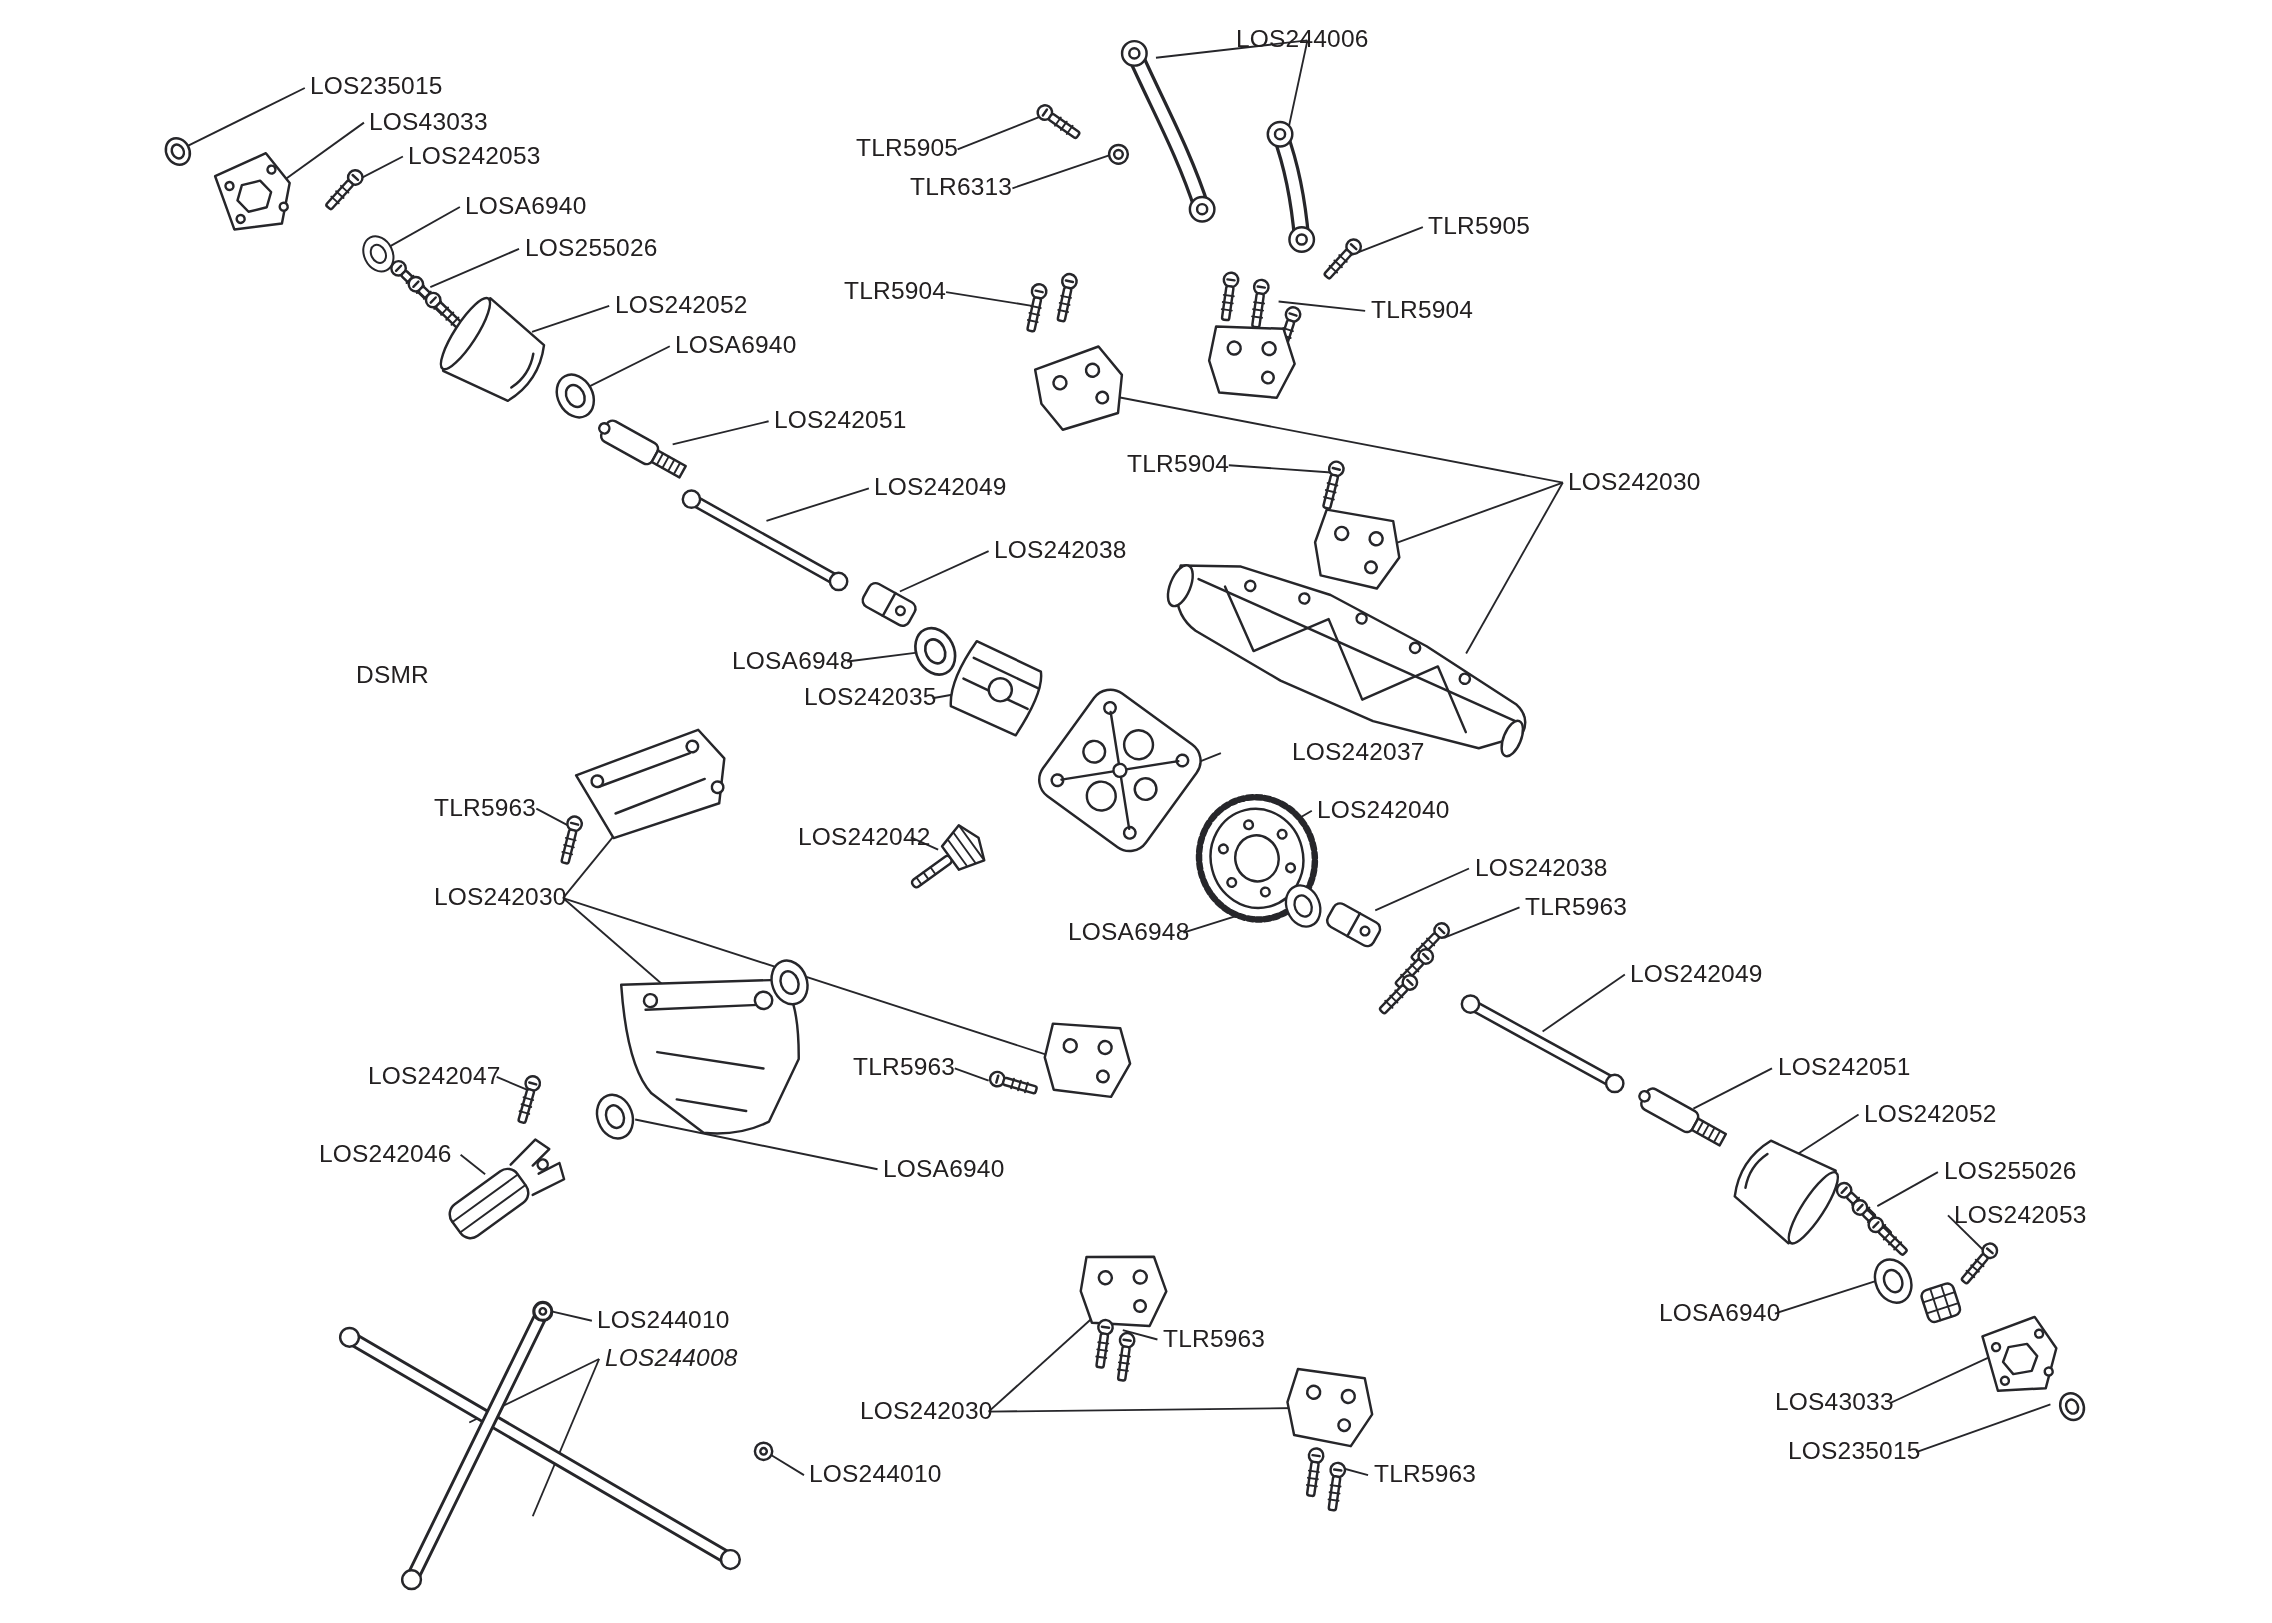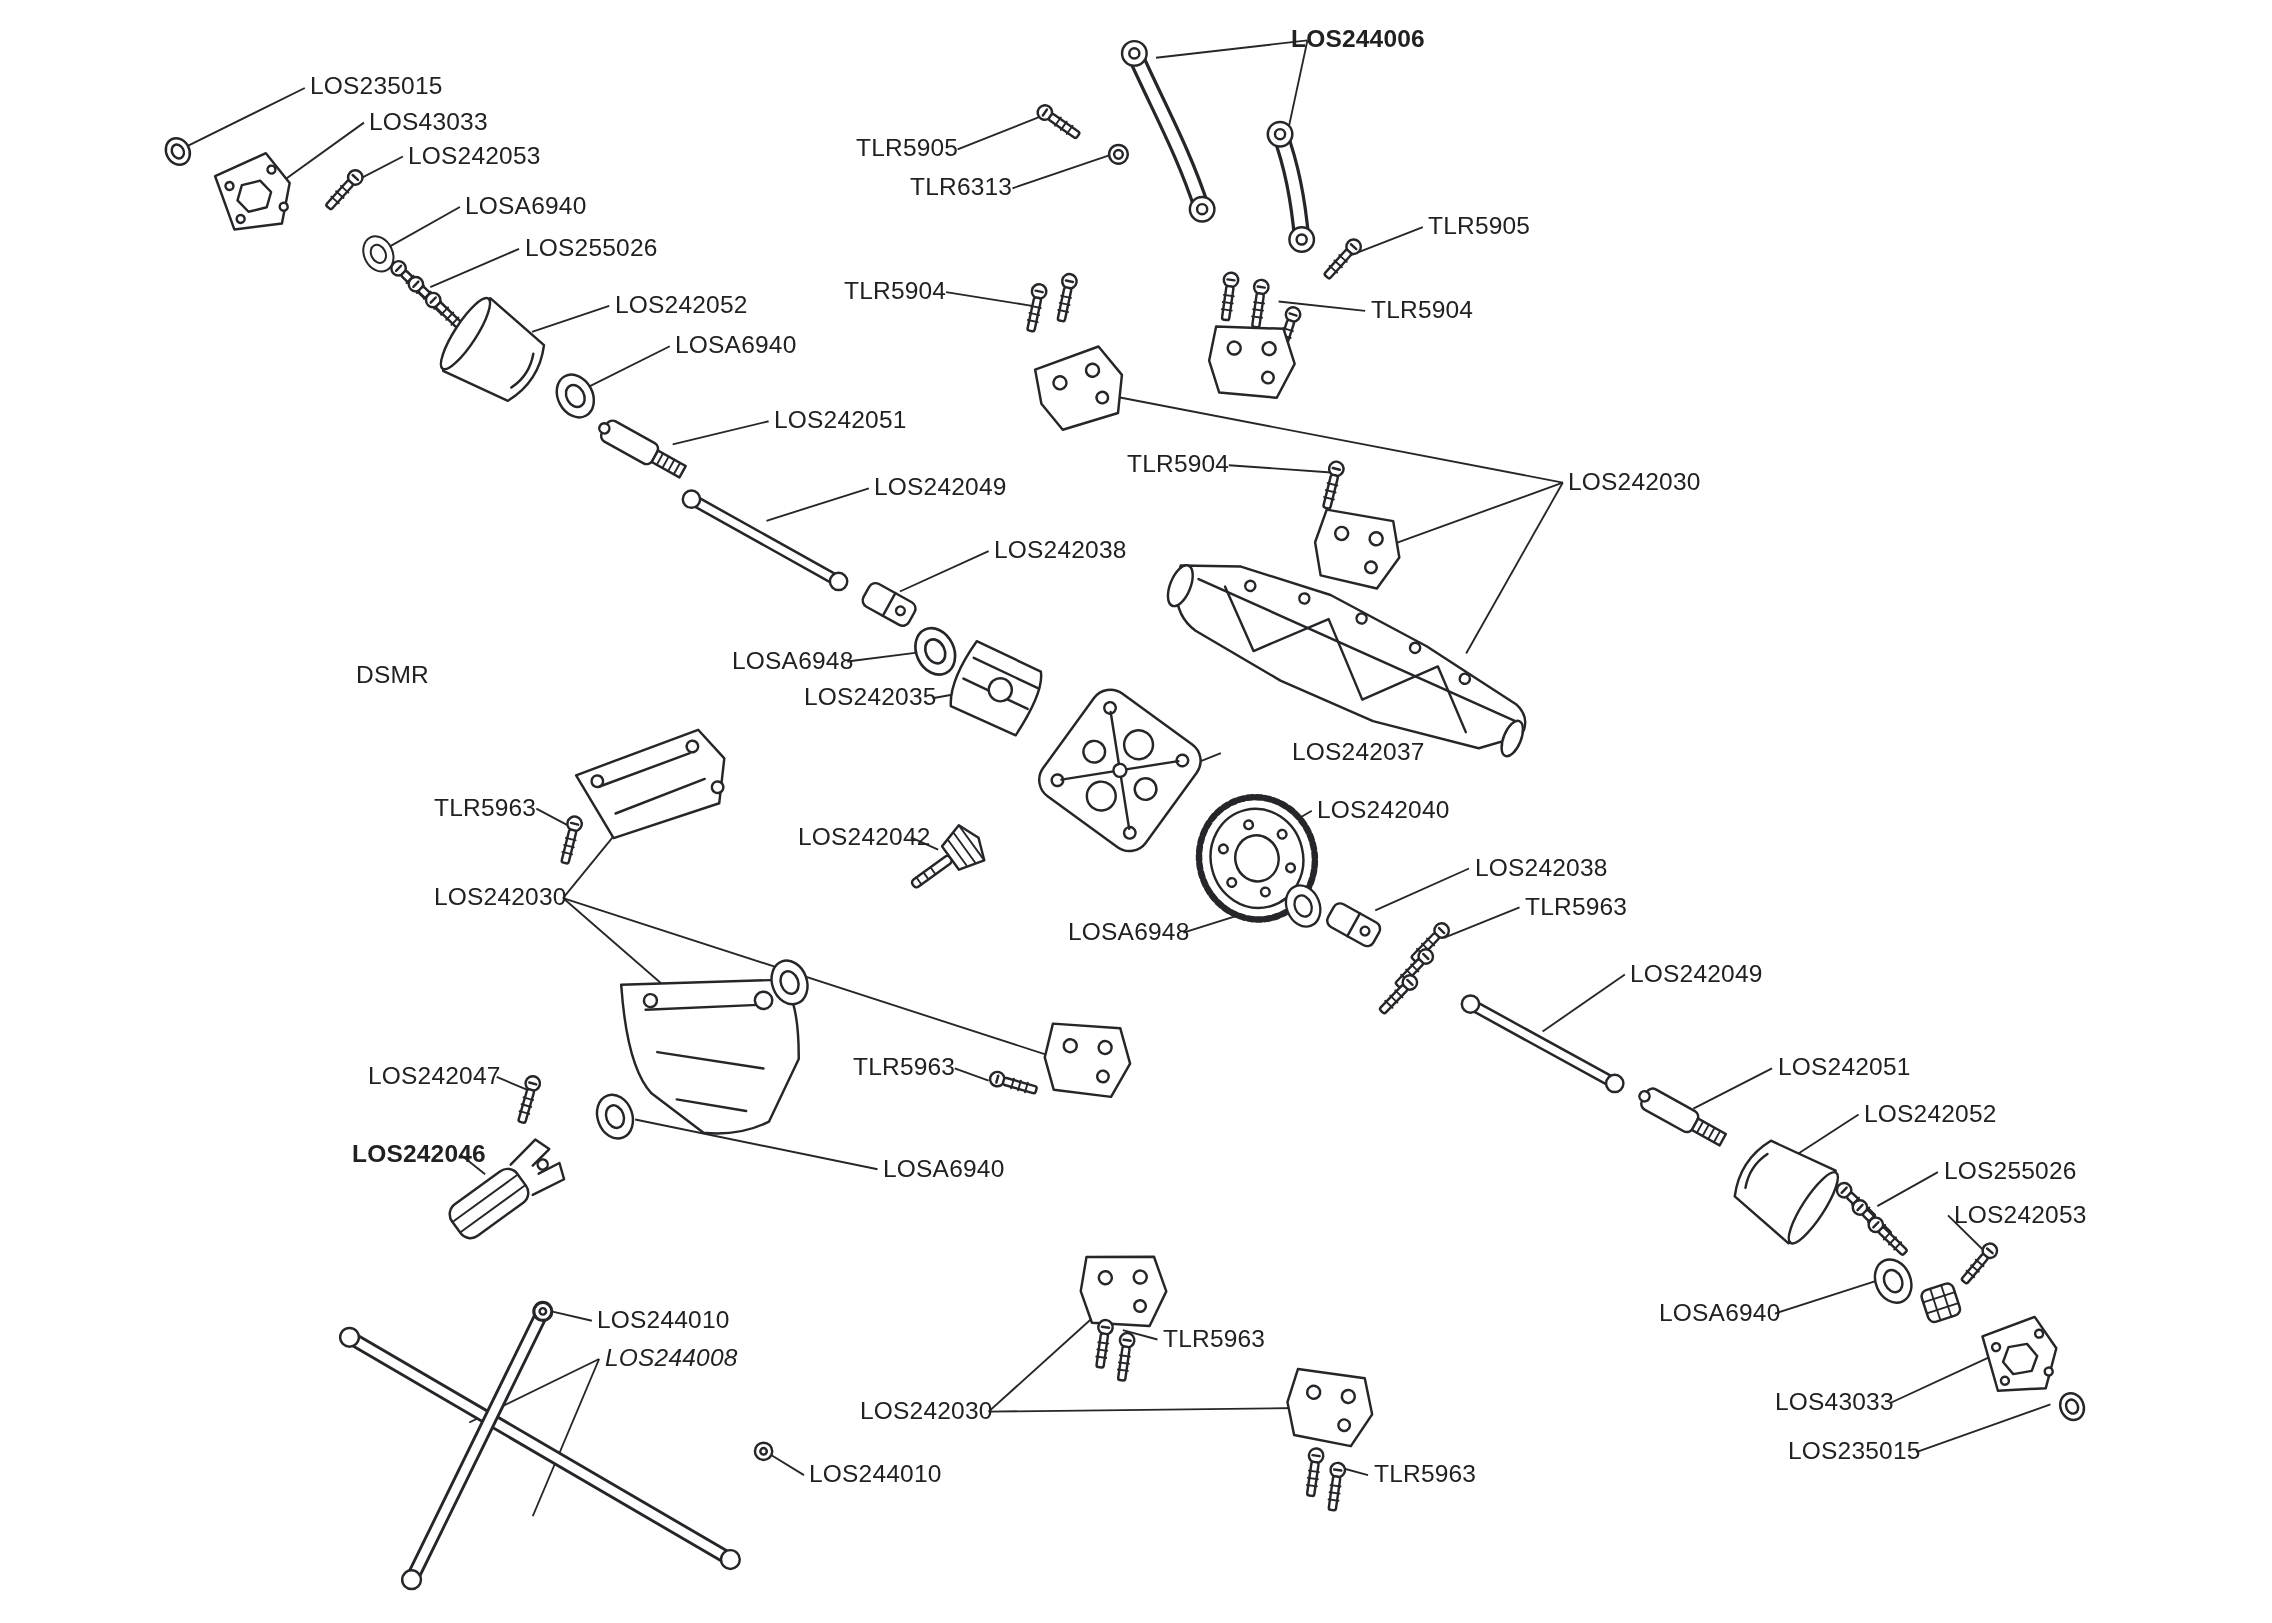--- a/index.html
+++ b/index.html
@@ -428,31 +428,31 @@
     <div class="label" style="left: 1525px; top: 895px;">TLR5963</div>
     <div class="label" style="left: 1630px; top: 962px;">LOS242049</div>
     <div class="label" style="left: 1778px; top: 1055px;">LOS242051</div>
     <div class="label" style="left: 1864px; top: 1102px;">LOS242052</div>
     <div class="label" style="left: 1944px; top: 1159px;">LOS255026</div>
     <div class="label" style="left: 1954px; top: 1203px;">LOS242053</div>
     <div class="label" style="left: 1659px; top: 1301px;">LOSA6940</div>
     <div class="label" style="left: 1775px; top: 1390px;">LOS43033</div>
     <div class="label" style="left: 1788px; top: 1439px;">LOS235015</div>
     <div class="label" style="left: 368px; top: 1064px;">LOS242047</div>
-    <div class="label" style="left: 352px; top: 1142px; font-weight: bold;">LOS242046</div>
+    <div class="label" style="left: 319px; top: 1142px;">LOS242046</div>
     <div class="label" style="left: 853px; top: 1055px;">TLR5963</div>
     <div class="label" style="left: 883px; top: 1157px;">LOSA6940</div>
     <div class="label" style="left: 597px; top: 1308px;">LOS244010</div>
     <div class="label" style="left: 605px; top: 1346px; font-style: italic;">LOS244008</div>
     <div class="label" style="left: 809px; top: 1462px;">LOS244010</div>
     <div class="label" style="left: 1163px; top: 1327px;">TLR5963</div>
     <div class="label" style="left: 860px; top: 1399px;">LOS242030</div>
     <div class="label" style="left: 1374px; top: 1462px;">TLR5963</div>
     <div class="label" style="left: 856px; top: 136px;">TLR5905</div>
     <div class="label" style="left: 910px; top: 175px;">TLR6313</div>
-    <div class="label" style="left: 1291px; top: 27px; font-weight: bold;">LOS244006</div>
+    <div class="label" style="left: 1236px; top: 27px;">LOS244006</div>
     <div class="label" style="left: 1428px; top: 214px;">TLR5905</div>
     <div class="label" style="left: 844px; top: 279px;">TLR5904</div>
     <div class="label" style="left: 1371px; top: 298px;">TLR5904</div>
     <div class="label" style="left: 1127px; top: 452px;">TLR5904</div>
     <div class="label" style="left: 1568px; top: 470px;">LOS242030</div>
   </div>
 
 
 </body></html>

